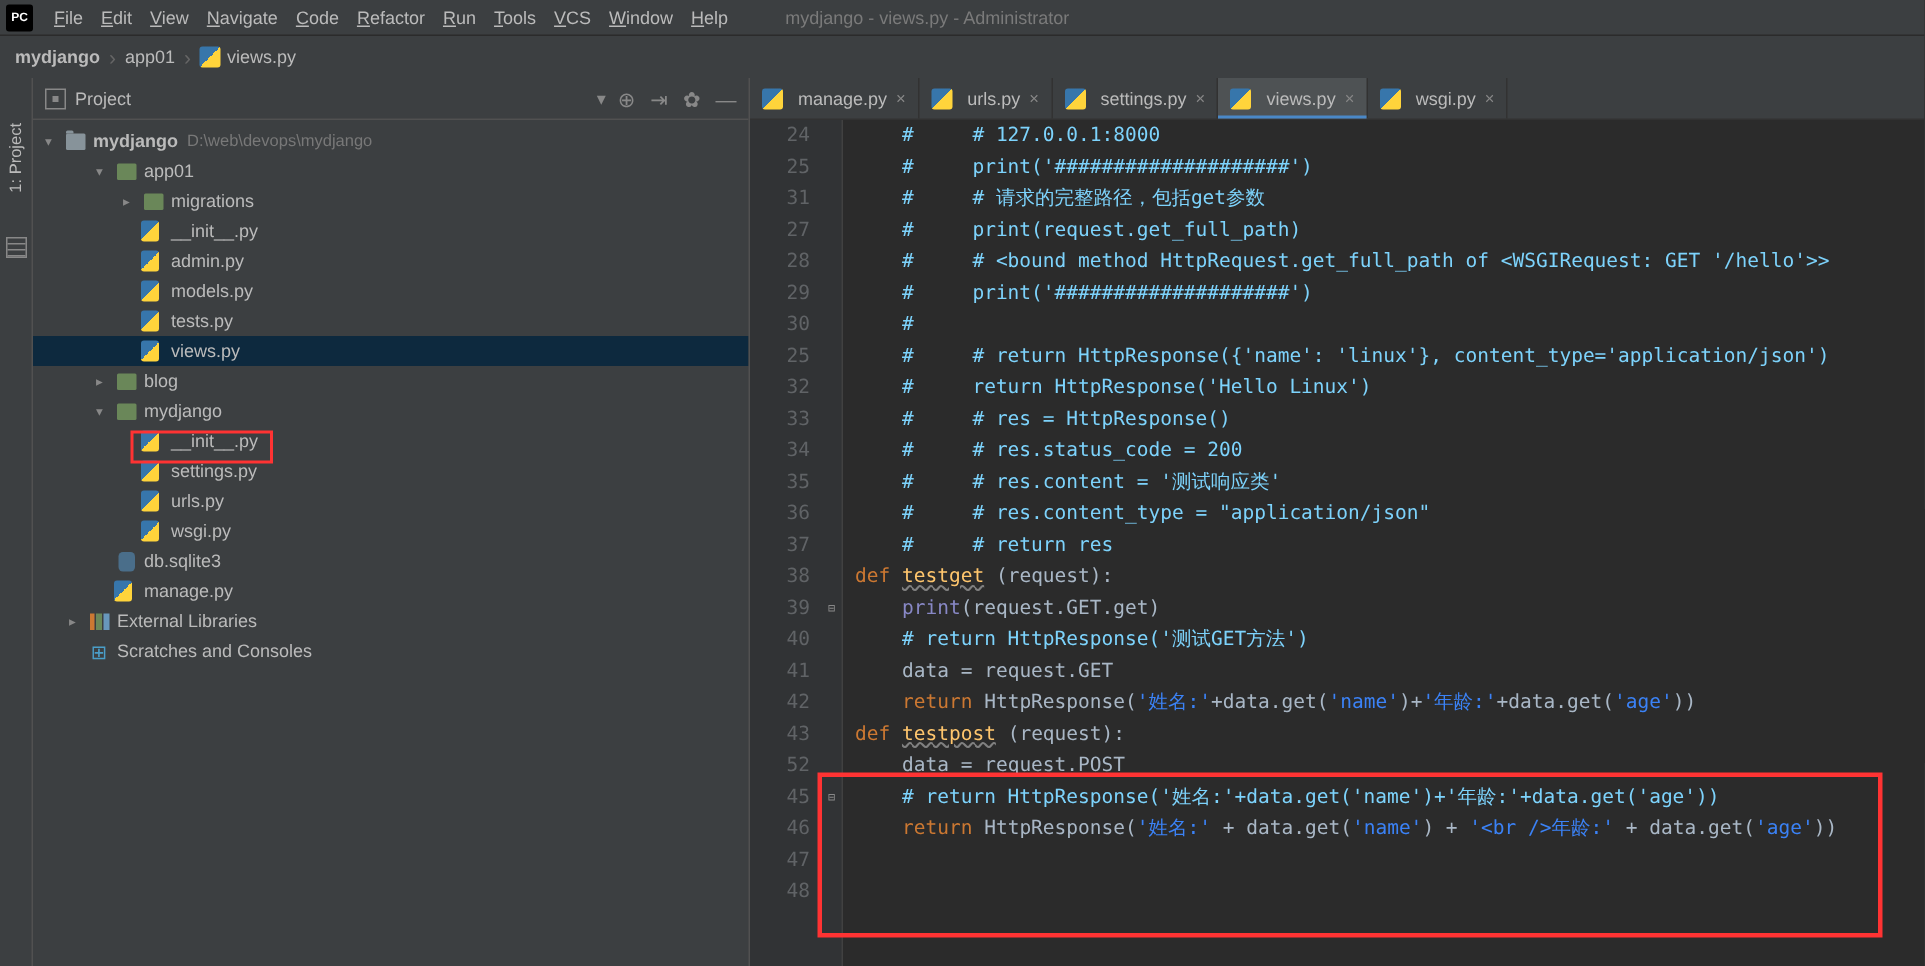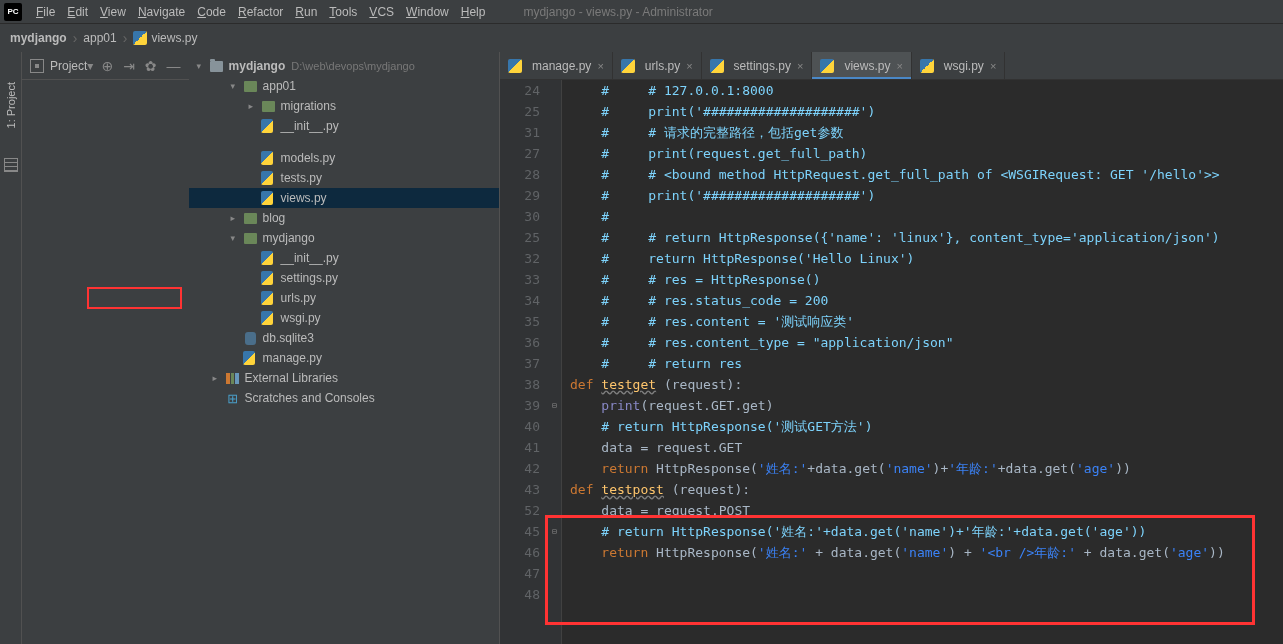--- a/index.html
+++ b/index.html
@@ -10,21 +10,21 @@
 .menu-item u { text-decoration:underline; }
 .title { margin-left:30px; color:#7a7a7a; }
 .breadcrumbs { display:flex; align-items:center; height:28px; padding:0 10px; gap:6px; background:#3c3f41; }
 .breadcrumbs .sep { color:#666; font-size:14px; }
 .py-icon { width:14px; height:14px; display:inline-block; background:linear-gradient(135deg,#3776ab 50%,#ffd43b 50%); border-radius:2px; margin-right:4px; vertical-align:middle; }
 .main { display:flex; height:calc(100% - 52px); }
 .left-tool { width:22px; background:#3c3f41; border-right:1px solid #515151; display:flex; flex-direction:column; align-items:center; padding-top:30px; gap:30px; }
 .vtext { writing-mode:vertical-rl; transform:rotate(180deg); font-size:11px; color:#bbb; cursor:pointer; }
 .structure-icon { width:14px; height:14px; border:1px solid #888; display:flex; flex-direction:column; }
 .structure-icon div { flex:1; border-bottom:1px solid #888; }
-.sidebar { width:478px; background:#3c3f41; display:flex; border-right:1px solid #515151; }
+.sidebar { width:478px; background:#3c3f41; display:flex; flex-direction:column; border-right:1px solid #515151; }
 .sidebar-hdr { display:flex; align-items:center; height:28px; padding:0 8px; border-bottom:1px solid #515151; }
 .sidebar-hdr .proj-icon { width:14px; height:14px; border:1px solid #888; margin-right:6px; display:flex; justify-content:center; align-items:center; }
 .sidebar-hdr .proj-icon::after { content:''; width:4px; height:4px; background:#888; }
 .hdr-title { flex:1; }
 .hdr-icons { display:flex; gap:10px; color:#888; font-size:14px; }
 .tree { flex:1; overflow:auto; padding:4px 0; }
 .tree-row { display:flex; align-items:center; height:20px; padding-left:8px; cursor:pointer; white-space:nowrap; }
 .tree-row.selected { background:#0d293e; }
 .tree-row .toggle { width:12px; color:#888; font-size:9px; }
 .tree-row .icon { width:16px; display:flex; justify-content:center; margin-right:4px; }
@@ -129,21 +129,28 @@
             </span>
             <span>migrations</span>
           </div>
           <div class="tree-row" style="padding-left: 60px;">
             <span class="toggle"></span>
             <span class="icon">
               <span class="py-icon"></span>
             </span>
             <span>__init__.py</span>
           </div>
-          <div class="tree-row" style="padding-left: 60px; margin-top: 12px;">
+          <div class="tree-row" style="padding-left: 60px;">
+            <span class="toggle"></span>
+            <span class="icon">
+              <span class="py-icon"></span>
+            </span>
+            <span>admin.py</span>
+          </div>
+          <div class="tree-row" style="padding-left: 60px;">
             <span class="toggle"></span>
             <span class="icon">
               <span class="py-icon"></span>
             </span>
             <span>models.py</span>
           </div>
           <div class="tree-row" style="padding-left: 60px;">
             <span class="toggle"></span>
             <span class="icon">
               <span class="py-icon"></span>

